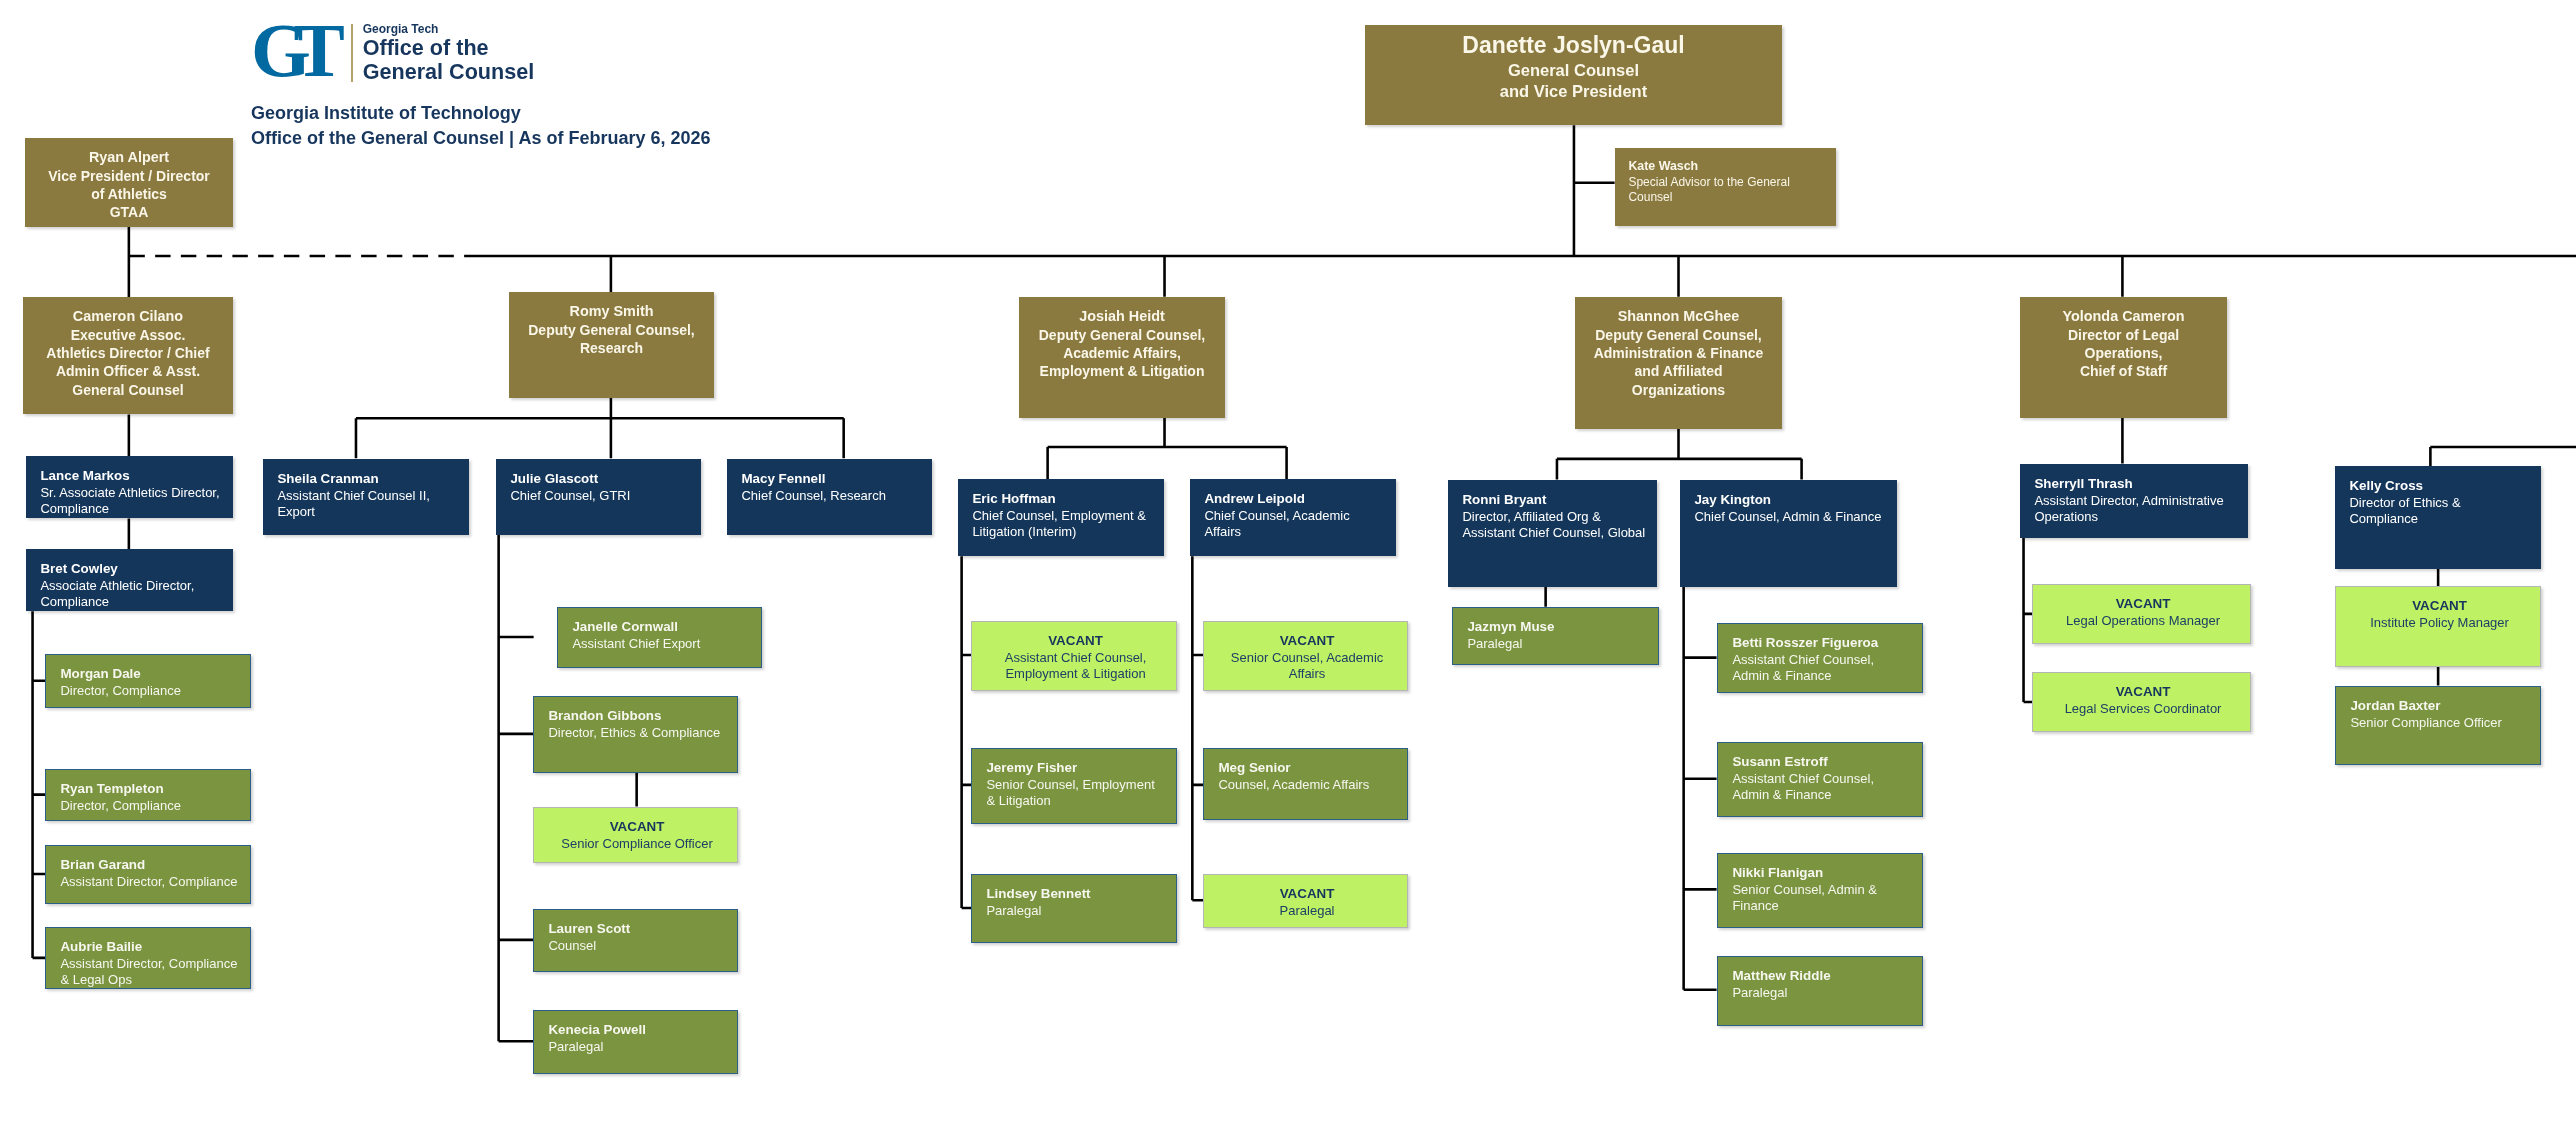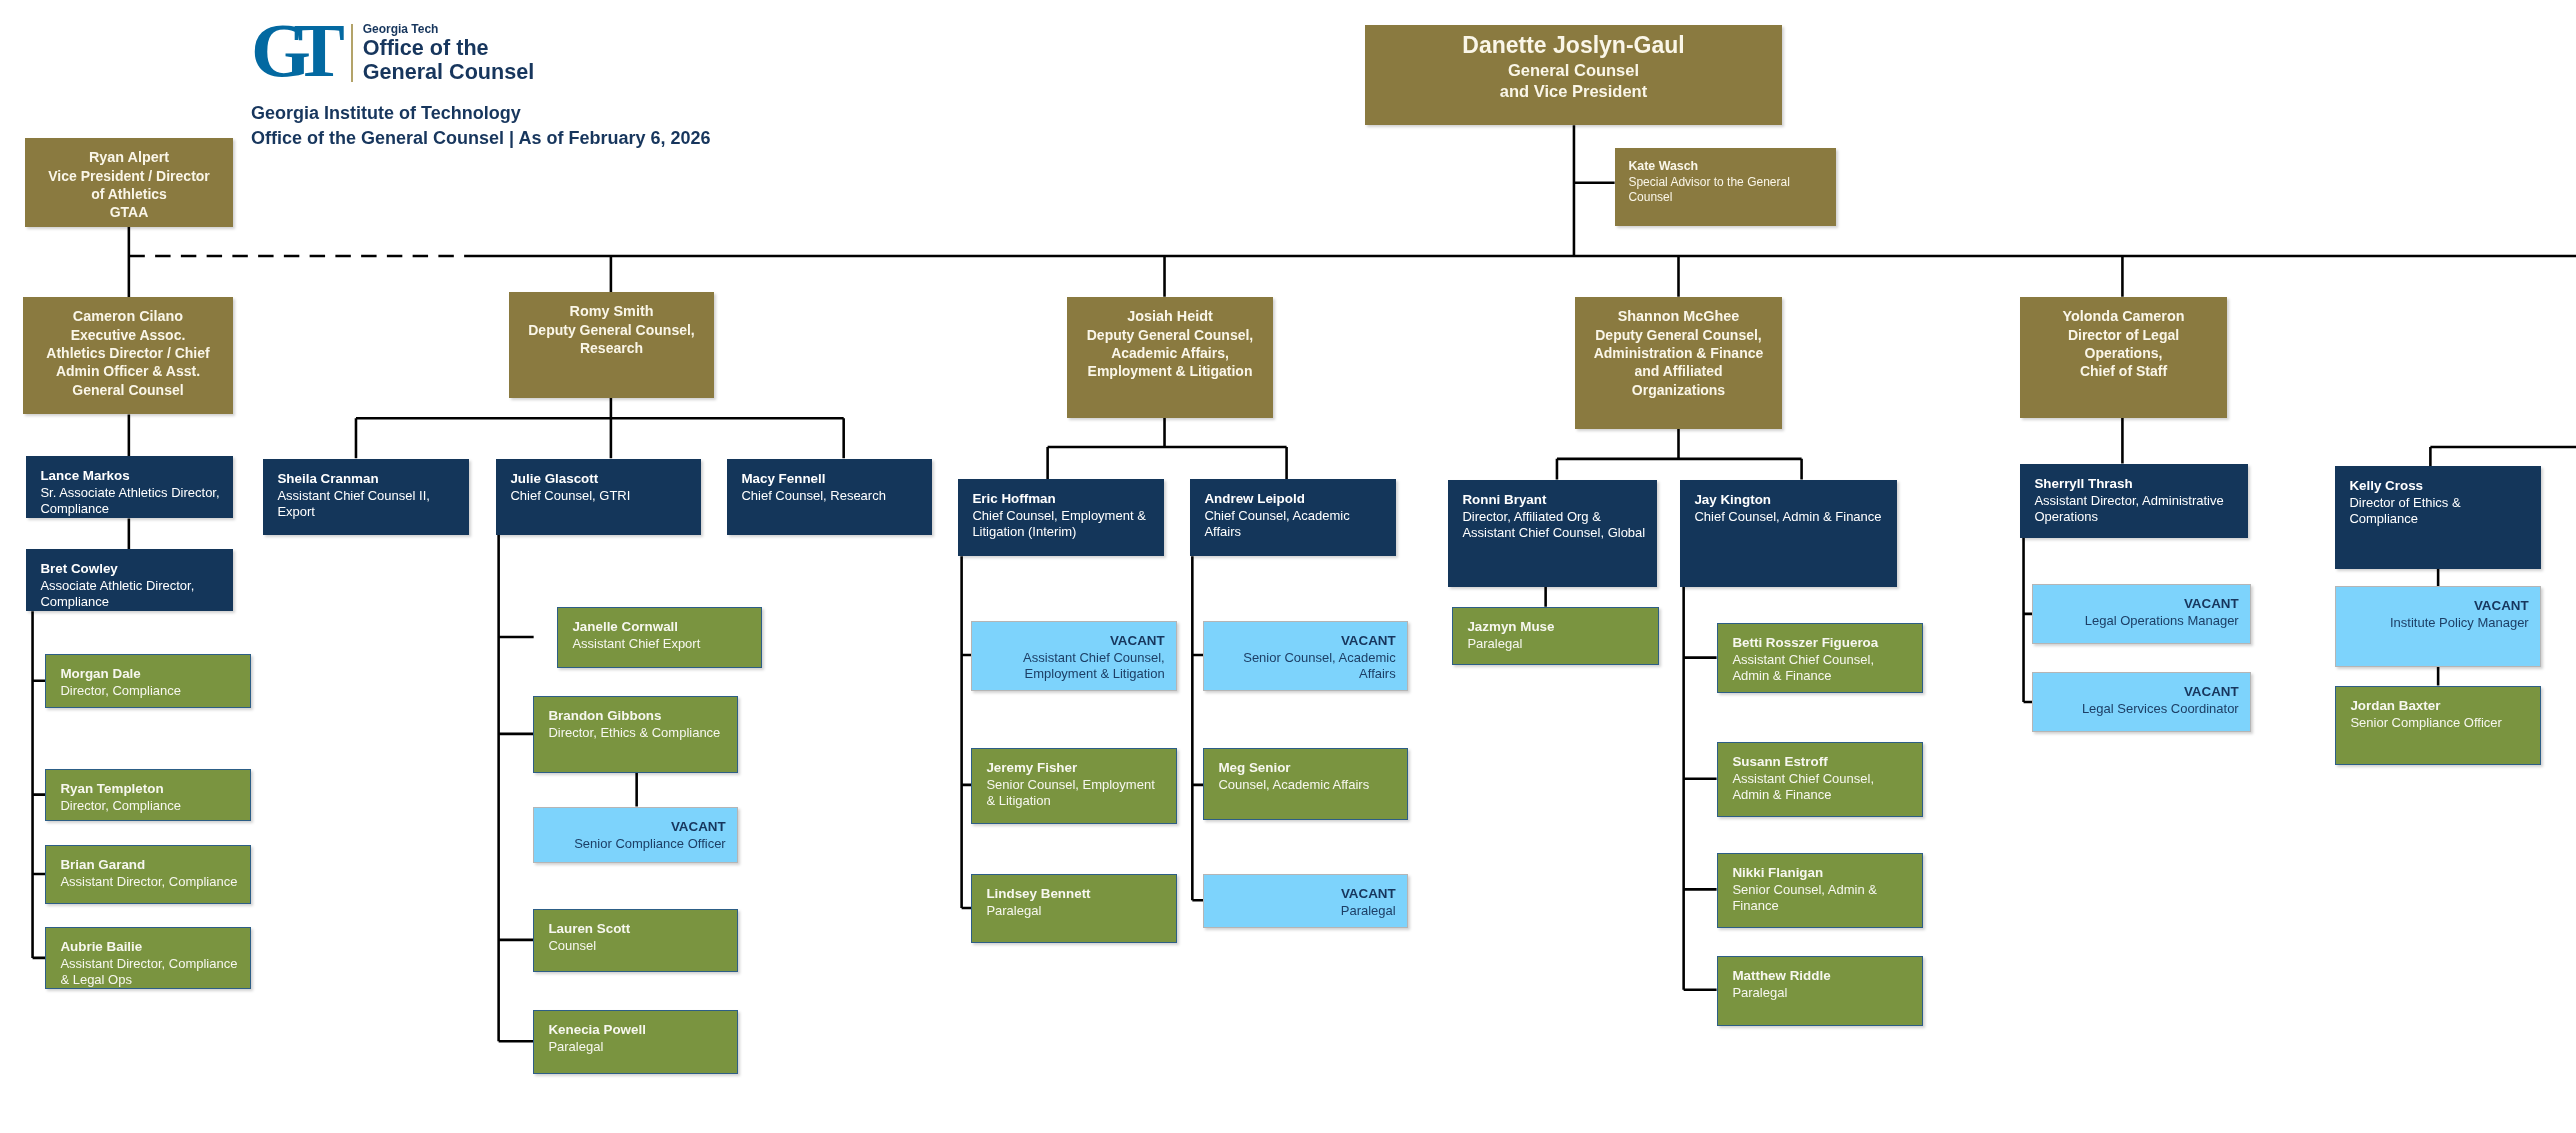--- a/index.html
+++ b/index.html
@@ -40,21 +40,21 @@
   .navy{background:#14365a;color:#ffffff;text-align:left;
         padding:12.4px 11.3px 0 14.4px;box-shadow:1.5px 1.5px 2.6px rgba(0,0,0,.18);}
   .navy .n{font-weight:bold;font-size:13.4px;line-height:1.25;}
   .navy .t{font-size:13px;line-height:1.25;}
 
   .green{background:#7a9440;color:#f7f7ef;text-align:left;border:1px solid #2d5e86;
          padding:11.3px 11.3px 0 14.4px;box-shadow:1.5px 1.5px 2.6px rgba(0,0,0,.18);}
   .green .n{font-weight:bold;font-size:13.4px;line-height:1.25;}
   .green .t{font-size:13px;line-height:1.25;}
 
-  .gray{background:#7dd3fc;color:#17365d;text-align:right;border:1px solid #b5b5b5;
+  .gray{background:#bef264;color:#17365d;text-align:center;border:1px solid #b5b5b5;
         padding:11.3px 11.3px 0 14.4px;box-shadow:1.5px 1.5px 2.6px rgba(0,0,0,.18);}
   .gray .n{font-weight:bold;font-size:13.4px;line-height:1.25;color:#17365d;}
   .gray .t{font-size:13px;line-height:1.25;color:#1d3f66;}
 </style>
 </head>
 <body>
 
 <div class="canvas">
 
   <svg class="connectors" width="3632" height="1133" viewBox="0 0 7050 2200">
@@ -116,21 +116,21 @@
         <div class="t">Executive Assoc.
 Athletics Director / Chief
 Admin Officer &amp; Asst.
 General Counsel</div>
       </div>
       <div class="node goldC" style="left: 509px; top: 292px; width: 205px; height: 106px;">
         <div class="n">Romy Smith</div>
         <div class="t">Deputy General Counsel,
 Research</div>
       </div>
-      <div class="node goldC" style="left: 1067px; top: 297px; width: 206px; height: 121px;">
+      <div class="node goldC" style="left: 1019px; top: 297px; width: 206px; height: 121px;">
         <div class="n">Josiah Heidt</div>
         <div class="t">Deputy General Counsel,
 Academic Affairs,
 Employment &amp; Litigation</div>
       </div>
       <div class="node goldC" style="left: 1575px; top: 297px; width: 207px; height: 132px;">
         <div class="n">Shannon McGhee</div>
         <div class="t">Deputy General Counsel,
 Administration &amp; Finance
 and Affiliated

